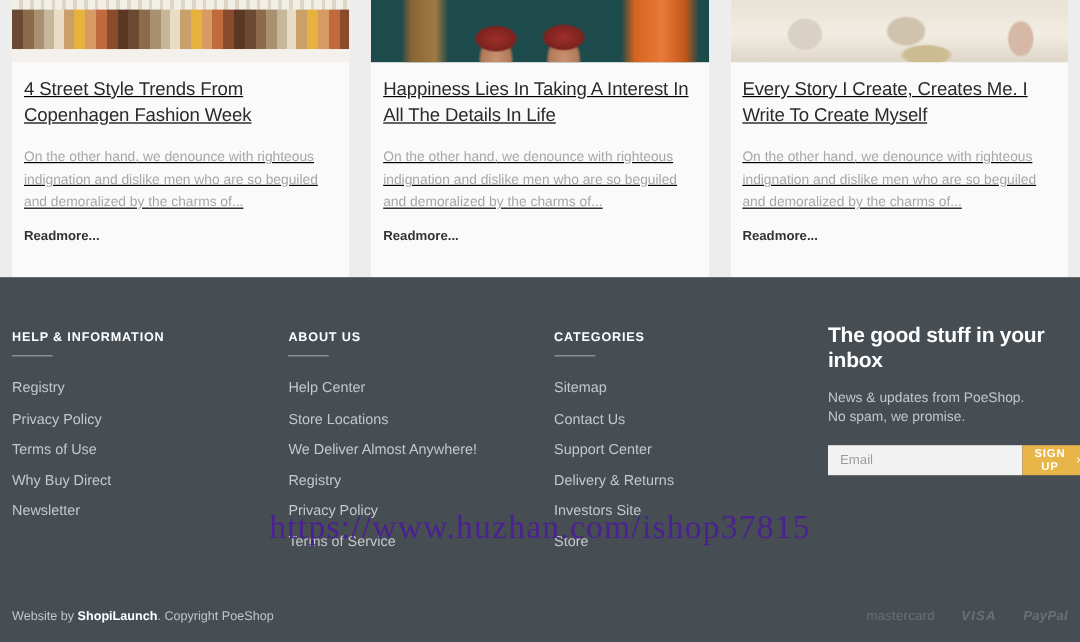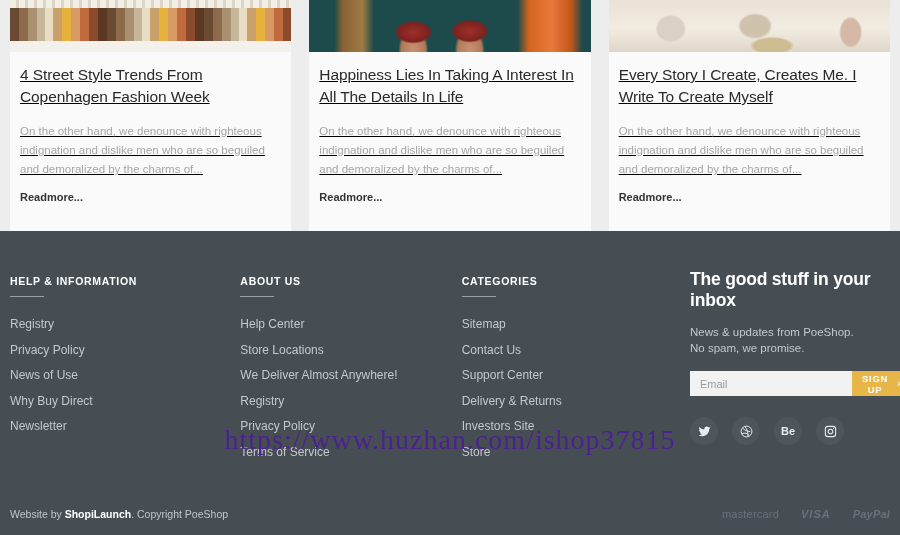--- a/index.html
+++ b/index.html
@@ -294,21 +294,21 @@
 <footer>
 
   <div class="footer-cols">
 
     <div class="col-links">
       <div class="col-heading">HELP &amp; INFORMATION</div>
       <div class="col-rule"></div>
       <ul class="link-list">
         <li><a href="#">Registry</a></li>
         <li><a href="#">Privacy Policy</a></li>
-        <li><a href="#">News of Use</a></li>
+        <li><a href="#">Terms of Use</a></li>
         <li><a href="#">Why Buy Direct</a></li>
         <li><a href="#">Newsletter</a></li>
       </ul>
     </div>
 
     <div class="col-links">
       <div class="col-heading">ABOUT US</div>
       <div class="col-rule"></div>
       <ul class="link-list">
         <li><a href="#">Help Center</a></li>
@@ -341,49 +341,20 @@
       </div>
 
       <form class="news-form">
         <input class="news-input" type="text" placeholder="Email" style="">
         <button class="news-btn" type="submit">
           <span>SIGN UP</span>
           <span class="chev">›</span>
         </button>
       </form>
 
-      <div class="socials">
-        <a class="social" href="#">
-          <span>
-            <svg width="13" height="13" viewBox="0 0 24 24" fill="currentColor">
-              <path d="M23 4.9c-.8.4-1.7.7-2.6.8 1-.6 1.7-1.5 2-2.6-.9.5-1.9.9-3 1.1-.8-.9-2-1.5-3.3-1.5-2.5 0-4.5 2-4.5 4.5 0 .4 0 .7.1 1C8 8.1 4.7 6.3 2.5 3.6c-.4.7-.6 1.5-.6 2.3 0 1.6.8 3 2 3.8-.7 0-1.4-.2-2-.6v.1c0 2.2 1.5 4 3.6 4.4-.4.1-.8.2-1.2.2-.3 0-.6 0-.8-.1.6 1.8 2.3 3.1 4.2 3.1-1.6 1.2-3.5 2-5.6 2H1c2 1.3 4.4 2 6.9 2 8.3 0 12.8-6.9 12.8-12.8v-.6c.9-.6 1.7-1.4 2.3-2.3z"></path>
-            </svg>
-          </span>
-        </a>
-        <a class="social" href="#">
-          <span>
-            <svg width="13" height="13" viewBox="0 0 24 24" fill="none" stroke="currentColor" stroke-width="1.8">
-              <circle cx="12" cy="12" r="10"></circle>
-              <path d="M5 6c4 4 9 6 14 6M3.5 16c5-2 10-1 13 3M9 2.5c4 5 6 11 6 19"></path>
-            </svg>
-          </span>
-        </a>
-        <a class="social" href="#">
-          <span style="font-size:11px;font-weight:bold;line-height:1;">Be</span>
-        </a>
-        <a class="social" href="#">
-          <span>
-            <svg width="13" height="13" viewBox="0 0 24 24" fill="none" stroke="currentColor" stroke-width="2">
-              <rect x="2.5" y="2.5" width="19" height="19" rx="5"></rect>
-              <circle cx="12" cy="12" r="4.2"></circle>
-              <circle cx="17.6" cy="6.4" r="1.1" fill="currentColor" stroke="none"></circle>
-            </svg>
-          </span>
-        </a>
-      </div>
     </div>
 
   </div>
 
   <div class="bottom-bar">
     <div class="copyright"><span>Website by </span><b>ShopiLaunch</b><span>. Copyright PoeShop</span></div>
     <div class="payments">
       <span class="pay mc">mastercard</span>
       <span class="pay visa">VISA</span>
       <span class="pay pp">PayPal</span>

